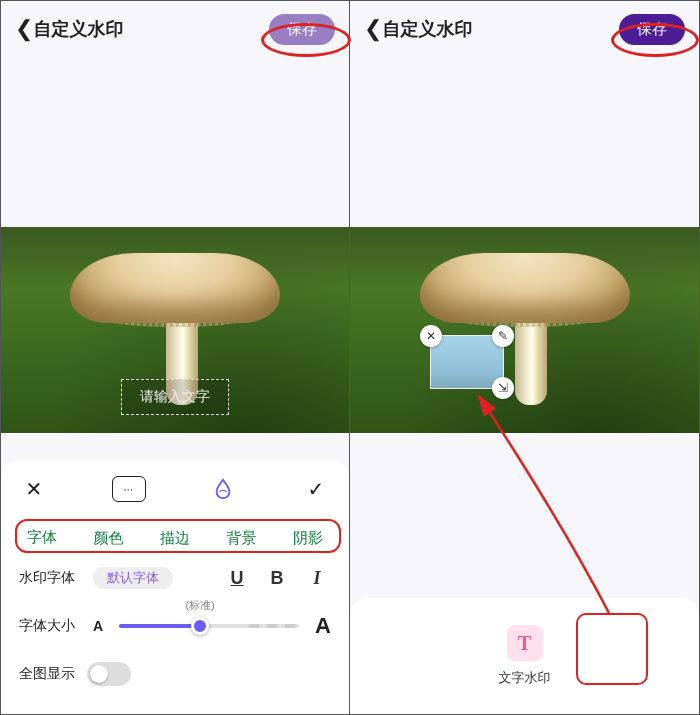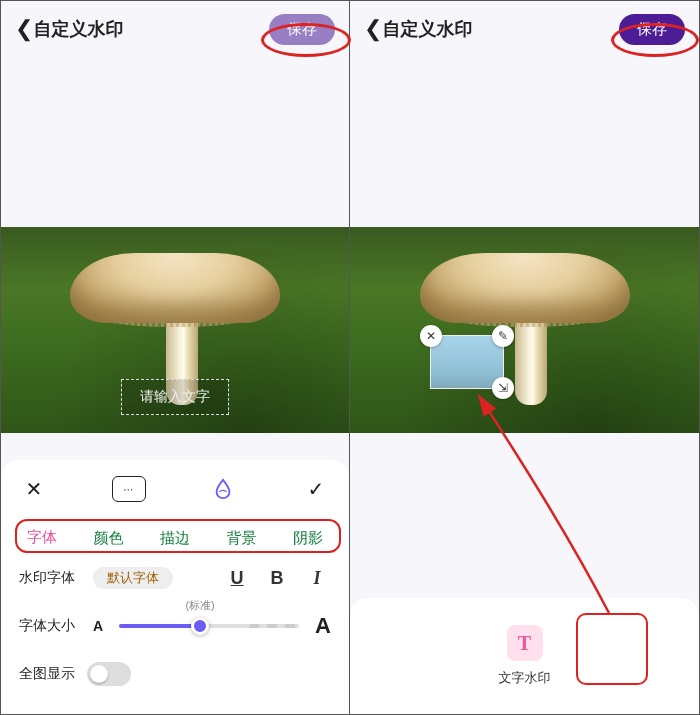--- a/index.html
+++ b/index.html
@@ -30,24 +30,24 @@
   .h-tl { left: -11px; top: -11px; }
   .h-tr { right: -11px; top: -11px; }
   .h-br { right: -11px; bottom: -11px; }
   .panel { position: absolute; left: 0; right: 0; bottom: 0; height: 254px; background: #fff; border-radius: 18px 18px 0 0; padding: 12px 18px 8px; }
   .panel-row1 { display: flex; align-items: center; justify-content: space-between; height: 34px; margin-bottom: 16px; }
   .iconbtn { width: 30px; height: 30px; display:flex; align-items:center; justify-content:center; font-size: 20px; color:#222; cursor:pointer; }
   .iconbtn.kb { border: 1.8px solid #222; border-radius: 6px; width: 34px; height: 26px; font-size: 10px; letter-spacing: 1px; }
   .iconbtn.style { color: #6b5cf6; font-size: 22px; }
   .tabs { display: flex; justify-content: space-between; padding: 0 6px; height: 32px; align-items: center; }
   .tab { font-size: 15px; color: #15803d; cursor: pointer; padding: 4px 2px; }
-  .tab.active { color: #ec4899; border-bottom: 2px solid #6b5cf6; }
+  .tab.active { color: #15803d; border-bottom: 2px solid #6b5cf6; }
   .row { display: flex; align-items: center; height: 48px; gap: 12px; font-size: 14px; color: #222; }
   .label { width: 62px; flex-shrink:0; }
-  .chip { background: #eee; border-radius: 14px; padding: 2px 14px; font-size: 13px; color:#a16207; cursor:pointer; }
+  .chip { background: #eee; border-radius: 14px; padding: 2px 14px; font-size: 13px; color:#8b5cf6; cursor:pointer; }
   .fmt { width: 28px; text-align: center; font-size: 18px; cursor: pointer; font-weight: 600; color:#333; }
   .fmt.u { text-decoration: underline; }
   .fmt.i { font-style: italic; font-family: serif; }
   .slider { flex:1; position: relative; height: 28px; margin: 0 4px; text-align: right; }
   .track { position:absolute; left:0; right:0; top:50%; height:4px; background:#e0e0e0; border-radius:2px; transform:translateY(-50%);}
   .track.dash { background: repeating-linear-gradient(90deg,#ccc 0 10px, transparent 10px 18px); }
   .fill { position:absolute; left:0; top:50%; height:4px; background:#6b5cf6; border-radius:2px; transform:translateY(-50%);}
   .thumb { position:absolute; top:50%; width:18px; height:18px; background:#6b5cf6; border:3px solid #fff; border-radius:50%; transform:translate(-50%,-50%); box-shadow:0 1px 4px rgba(0,0,0,.3);}
   .tick { position:absolute; top:-14px; font-size:11px; color:#888; transform:translateX(-50%);}
   .sz-a { font-size: 14px; font-weight:700;}

